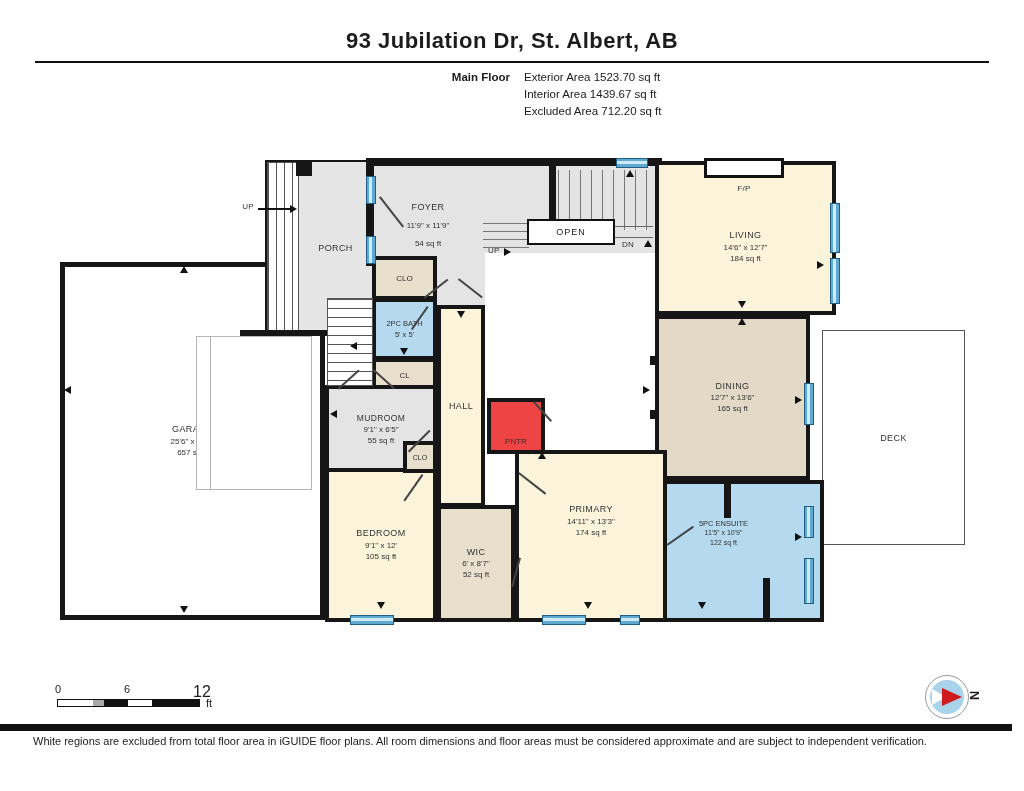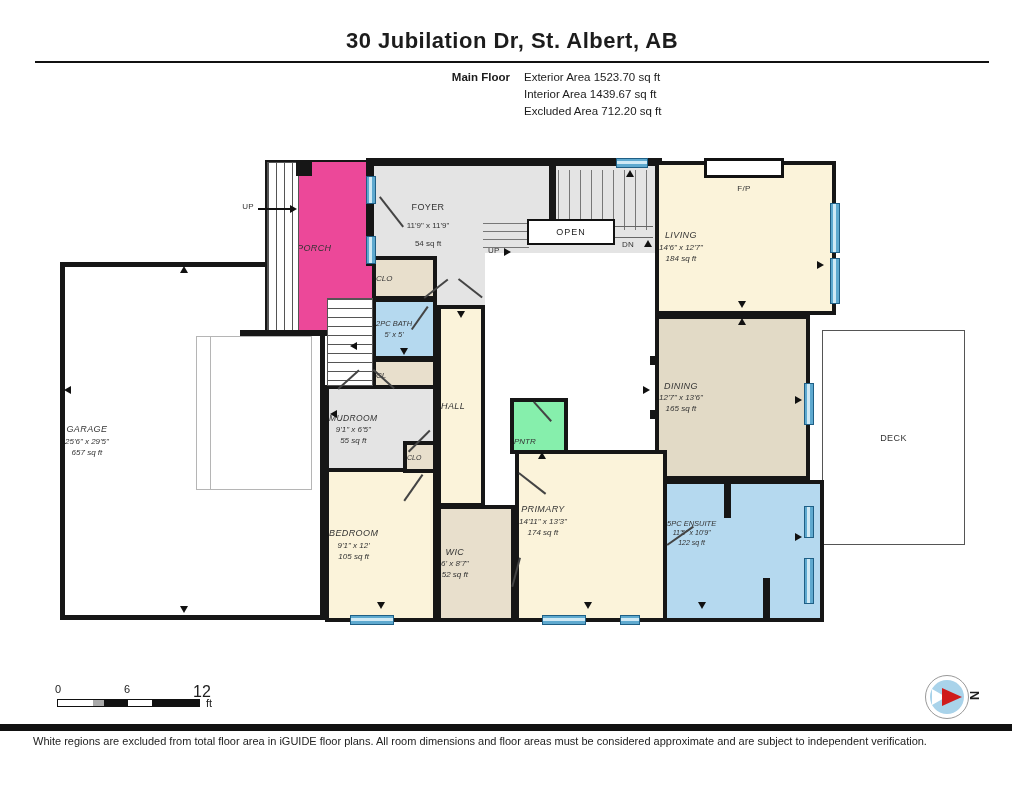--- a/index.html
+++ b/index.html
@@ -6,21 +6,21 @@
   #canvas{position:relative;width:1024px;height:791px;background:#fff;overflow:hidden;
           font-family:"Liberation Sans", sans-serif;color:#1c1c1c;}
   .abs{position:absolute;box-sizing:border-box;}
   
   .title{left:0;top:28px;width:1024px;text-align:center;font-size:22px;font-weight:bold;letter-spacing:.5px;}
   .hline{left:35px;top:61px;width:954px;height:2px;background:#111;}
   .sumlabel{font-size:11.5px;font-weight:bold;}
   .sumrow{font-size:11.5px;}
   
   .room{position:absolute;box-sizing:border-box;border:4px solid #161616;
-        display:flex;align-items:center;justify-content:flex-start;text-align:center;font-style:italic;}
+        display:flex;align-items:center;justify-content:center;text-align:center;}
   .room .lbl{display:flex;flex-direction:column;gap:1px;line-height:1.25;}
   .rname{font-size:9px;letter-spacing:.4px;color:#333;}
   .rdims,.rarea{font-size:8px;color:#333;}
   .plain{position:absolute;box-sizing:border-box;}
   .minilbl{position:absolute;font-size:8px;color:#333;text-align:center;letter-spacing:.3px;}
   .wall{position:absolute;background:#161616;}
   .win-v{position:absolute;border:1px solid #1f5f85;background:linear-gradient(to right,#5ea9cf 0 2px,#cfe9f5 2px 5px,#5ea9cf 5px);}
   .win-h{position:absolute;border:1px solid #1f5f85;background:linear-gradient(to bottom,#5ea9cf 0 2px,#cfe9f5 2px 5px,#5ea9cf 5px);}
   .door{position:absolute;width:32px;height:1.5px;background:#444;transform-origin:0 50%;}
   .tri{position:absolute;width:0;height:0;}
@@ -34,38 +34,38 @@
   .treads-h{background-image:repeating-linear-gradient(180deg,#777 0 1px,transparent 1px 8px);}
   
   .scale-seg{height:100%;}
   .disc{font-size:11px;color:#222;}
 </style>
 </head>
 <body>
 
 <div id="canvas">
 
-  <div class="abs title">30 Jubilation Dr, St. Albert, AB</div>
+  <div class="abs title">93 Jubilation Dr, St. Albert, AB</div>
   <div class="abs hline"></div>
   <div class="abs sumlabel" style="left:415px;top:71px;width:95px;text-align:right;">Main Floor</div>
   <div class="abs sumrow" style="left:524px;top:71px;">Exterior Area 1523.70 sq ft</div>
   <div class="abs sumrow" style="left:524px;top:88px;">Interior Area 1439.67 sq ft</div>
   <div class="abs sumrow" style="left:524px;top:105px;">Excluded Area 712.20 sq ft</div>
 
   <div class="room" style="left:60px;top:262px;width:265px;height:358px;background:#fff;border-width:5px;">
     <div class="lbl">
         <span class="rname">GARAGE</span>
       <span class="rdims">25'6" x 29'5"</span>
       <span class="rarea">657 sq ft</span>
       </div>
   </div>
   <div class="plain" style="left:196px;top:336px;width:116px;height:154px;border:1px solid #b5b5b5;background:#fff;"></div>
   <div class="plain" style="left:210px;top:336px;width:1px;height:154px;background:#b5b5b5;"></div>
 
-  <div class="room" style="left:265px;top:160px;width:111px;height:175px;background:#ec4899;border-width:2px;">
+  <div class="room" style="left:265px;top:160px;width:111px;height:175px;background:#e5e5e5;border-width:2px;">
     <span class="rname" style="margin-left:30px;">PORCH</span>
   </div>
   <div class="plain stairs-v" style="left:267px;top:162px;width:32px;height:171px;"></div>
   <div class="wall" style="left:296px;top:162px;width:16px;height:14px;"></div>
   <div class="wall" style="left:240px;top:330px;width:136px;height:6px;"></div>
   <div class="minilbl" style="left:238px;top:202px;width:20px;">UP</div>
   <div class="plain" style="left:258px;top:208px;width:32px;height:1.5px;background:#111;"></div>
   <div class="tri tri-right" style="left:290px;top:205px;"></div>
 
   <div class="plain" style="left:822px;top:330px;width:143px;height:215px;border:1.5px solid #555;background:#fff;
@@ -140,21 +140,21 @@
       <span class="rdims">9'1" x 6'5"</span>
       <span class="rarea">55 sq ft</span>
       </div>
   </div>
   <div class="plain stairs-h" style="left:327px;top:298px;width:46px;height:88px;"></div>
 
   <div class="room" style="left:437px;top:305px;width:48px;height:202px;background:#fbf3da;">
     <span class="rname">HALL</span>
   </div>
 
-  <div class="room" style="left:510px;top:398px;width:58px;height:56px;background:#86efac;">
+  <div class="room" style="left:487px;top:398px;width:58px;height:56px;background:#ef4444;">
     <span class="rdims" style="align-self:flex-end;margin-bottom:4px;">PNTR</span>
   </div>
 
   <div class="room" style="left:325px;top:468px;width:112px;height:154px;background:#fbf3da;">
     <div class="lbl">
         <span class="rname">BEDROOM</span>
       <span class="rdims">9'1" x 12'</span>
       <span class="rarea">105 sq ft</span>
       </div>
   </div>

